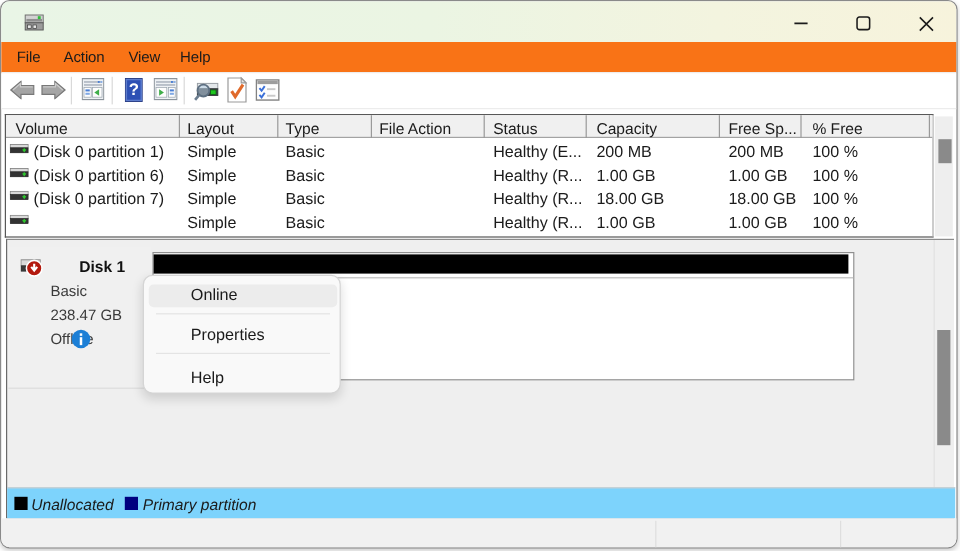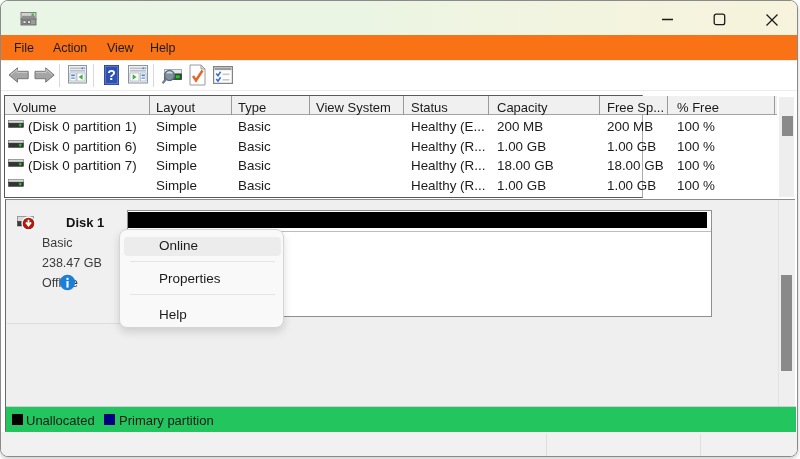--- a/index.html
+++ b/index.html
@@ -10,42 +10,42 @@
 #titlebar { position:absolute; left:0; top:0; width:100%; height:34px;
   background:linear-gradient(90deg,#e9f5e6 0%,#ebf5e3 45%,#f3f4df 75%,#f7f3dc 100%); }
 #title { position:absolute; left:39px; top:9px; font-size:15.5px; color:#1b1b1b; }
 
 #menubar { position:absolute; left:0; top:34px; width:100%; height:26px; background:#f97316; border-bottom:1px solid #ededed; }
 .mitem { position:absolute; top:6px; font-size:12.5px; letter-spacing:-0.1px; color:#1b1b1b; }
 
 #toolbar { position:absolute; left:0; top:60px; width:100%; height:30px; background:#fff; border-bottom:1px solid #ececec; }
 .tsep { position:absolute; top:3px; width:1px; height:23px; background:#d9d9d9; }
 
-#table { position:absolute; left:3px; top:94px; width:639px; height:103px; background:#fff; border:1px solid #585858; border-right:1px solid #aaa; }
+#table { position:absolute; left:3px; top:94px; width:774px; height:103px; background:#fff; border:1px solid #585858; border-right:1px solid #aaa; }
 #thead { position:absolute; left:0; top:0; width:772px; height:19px; background:#f0f0f0; border-bottom:1px solid #a3a3a3; }
 .hsep { position:absolute; top:0px; width:1px; height:19px; background:#9a9a9a; }
 .hcell { position:absolute; top:4px; font-size:13px; color:#1b1b1b; white-space:nowrap; }
 .trow { position:absolute; left:0; width:770px; height:19px; }
 .tcell { position:absolute; top:2px; font-size:13.4px; color:#1b1b1b; white-space:nowrap; }
 .vicon { position:absolute; left:3px; top:3px; }
 
 #tsb { position:absolute; left:778px; top:96px; width:15px; height:100px; background:#eeeeee; }
 #tsb .thumb { position:absolute; left:3px; top:19px; width:11px; height:20px; background:#8a8a8a; }
 
 #pane { position:absolute; left:4px; top:198px; width:790px; height:233px; background:#efefef; border-top:1px solid #8c8c8c; border-left:1px solid #6a6a6a; border-bottom:1px solid #aaa; }
 #leftcell { position:absolute; left:1px; top:6px; width:119px; height:118px; background:#f0f0f0; border-bottom:1px solid #dcdcdc; }
 #graphcell { position:absolute; left:121px; top:10px; width:585px; height:107px; border:1px solid #8f8f8f; background:#fff; }
 #graphcell .black { position:absolute; left:0px; top:1px; width:579px; height:16px; background:#000; }
 #gsep { position:absolute; left:0; top:20px; width:100%; height:1px; background:#bdbdbd; }
 .dtext { position:absolute; font-size:12.5px; color:#3a3a3a; white-space:nowrap;padding-left:27px; }
 
 #psb { position:absolute; left:772px; top:0px; width:17px; height:206px; background:#efefef; border-left:1px solid #e2e2e2; }
 #psb .thumb { position:absolute; left:2px; top:75px; width:11px; height:96px; background:#8a8a8a; }
 
-#legend { position:absolute; left:0; top:206px; width:790px; height:26px; background:#22c55e; border-top:1px solid #cfcfcf; }
+#legend { position:absolute; left:0; top:206px; width:790px; height:26px; background:#7dd3fc; border-top:1px solid #cfcfcf;font-style:italic; }
 .sw { position:absolute; top:7px; width:11px; height:11px; }
 .ltext { position:absolute; top:5.5px; font-size:13px; color:#1b1b1b; white-space:nowrap; }
 
 #ctxmenu { position:absolute; left:118px; top:228px; width:165px; height:99px; background:#f9f9f9; border:1px solid #d5d5d5; border-radius:8px; box-shadow:0 4px 9px rgba(0,0,0,.14); }
 #ctxhl { position:absolute; left:4px; top:7px; width:157px; height:19px; background:#ececec; border-radius:4px; }
 .citem { position:absolute; left:39px; font-size:13.5px; color:#1b1b1b; white-space:nowrap; }
 .csep { position:absolute; left:10px; width:145px; height:1px; background:#e4e4e4; }
 
 #statusbar { position:absolute; left:0; top:431px; width:798px; height:26px; background:#f1f1f1; }
 .ssep { position:absolute; top:2px; width:1px; height:23px; background:#dedede; }
@@ -149,21 +149,21 @@
       <rect x="9.5" y="7.5" width="7" height="1.6" fill="#c9c9c9"></rect>
       <rect x="9.5" y="13" width="7" height="1.6" fill="#c9c9c9"></rect>
     </svg>
   </div>
 
   <div id="table">
     <div id="thead">
       <span class="hcell" style="left:8px">Volume</span>
       <span class="hcell" style="left:151px">Layout</span>
       <span class="hcell" style="left:233px">Type</span>
-      <span class="hcell" style="left:311px">View System</span>
+      <span class="hcell" style="left:311px">File Action</span>
       <span class="hcell" style="left:406px">Status</span>
       <span class="hcell" style="left:492px">Capacity</span>
       <span class="hcell" style="left:602px">Free Sp...</span>
       <span class="hcell" style="left:672px">% Free</span>
       <div class="hsep" style="left:144px"></div>
       <div class="hsep" style="left:226px"></div>
       <div class="hsep" style="left:304px"></div>
       <div class="hsep" style="left:398px"></div>
       <div class="hsep" style="left:483px"></div>
       <div class="hsep" style="left:594px"></div>

